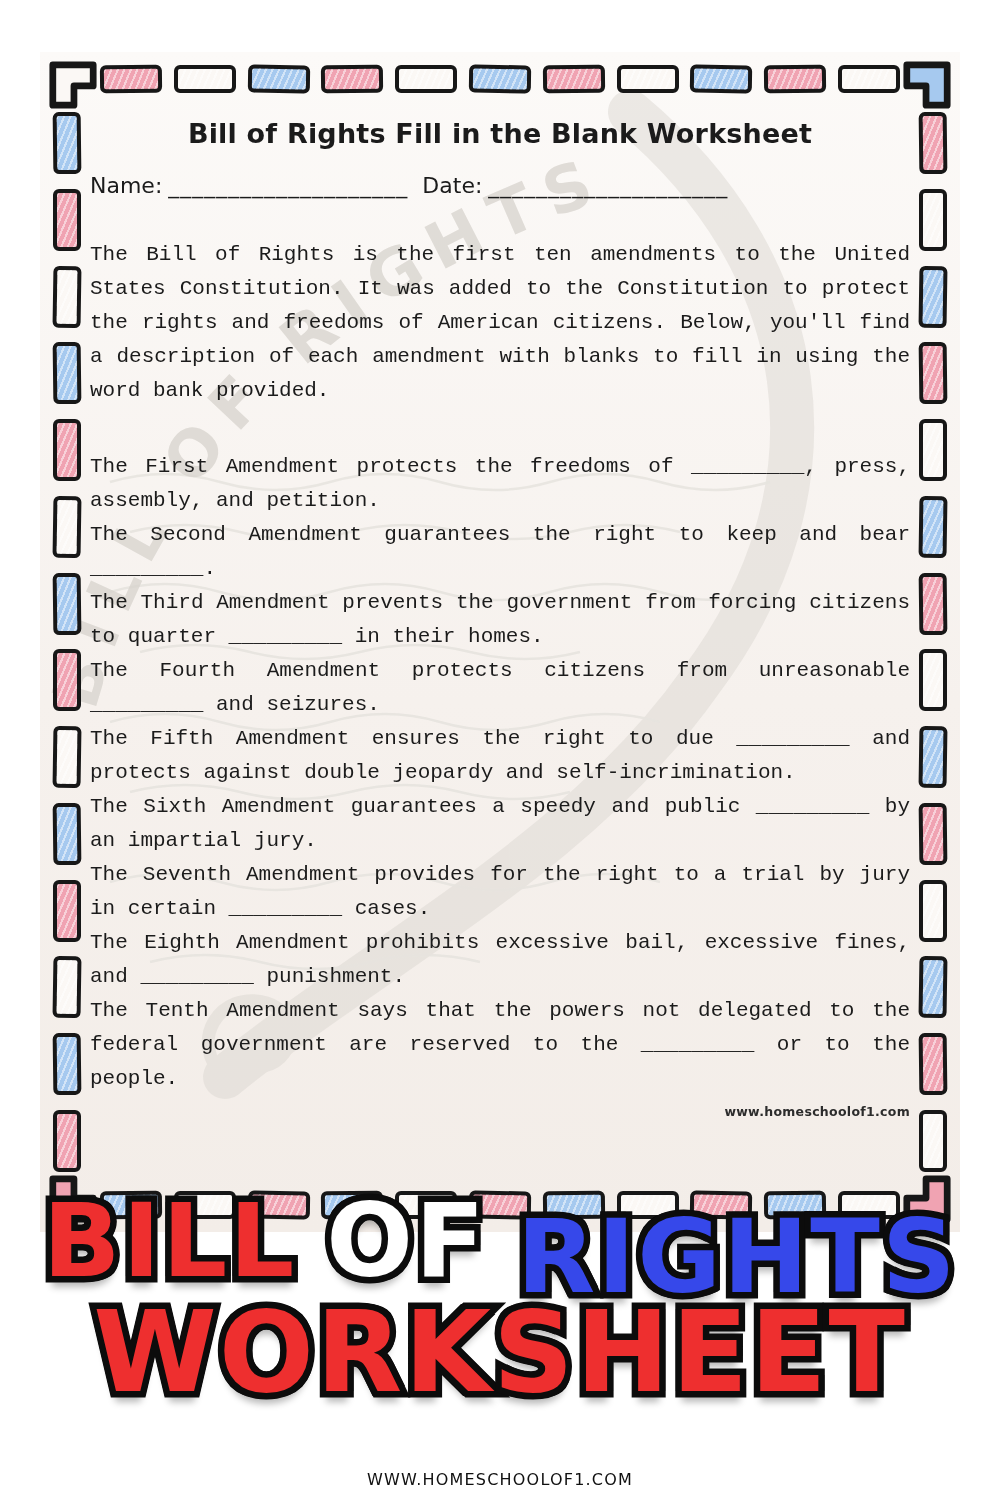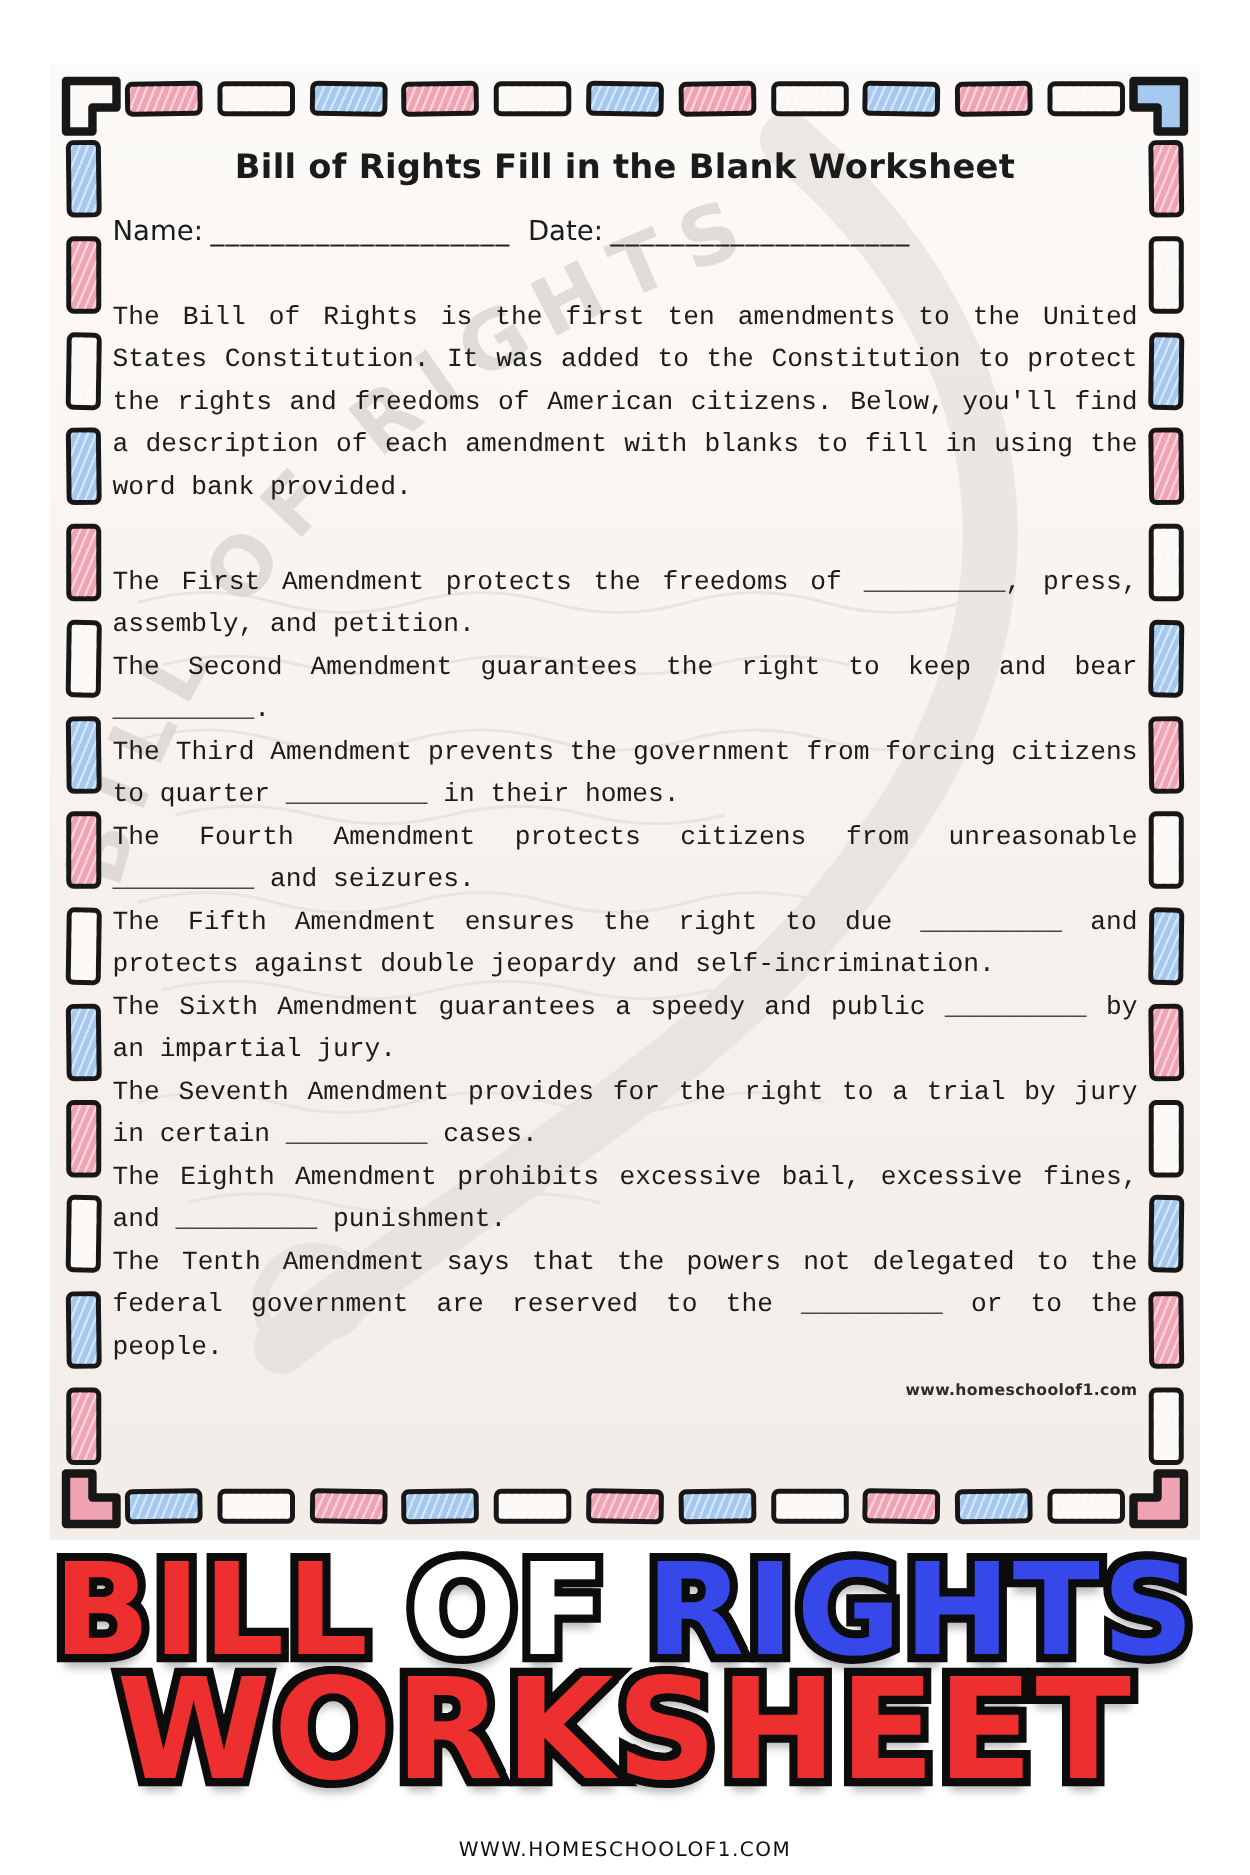--- a/index.html
+++ b/index.html
@@ -48,41 +48,41 @@
   .intro{margin-top:40px;}
   .amendments{margin-top:42px;}
   .wordbank{
     margin-top:18px;border:3px solid #262626;padding:14px 10px 20px;
     text-align:center;
   }
   .wb-label{font-size:22px;}
   .wb-words{font-size:21.5px;margin-top:42px;}
   .credit{margin-top:8px;text-align:right;font-size:12.5px;font-weight:bold;color:#2c2c2c;letter-spacing:.3px;}
   
-  .footer-title{position:absolute;left:0;right:0;top:1236px;text-align:center;z-index:3;}
+  .footer-title{position:absolute;left:0;right:0;top:1188px;text-align:center;z-index:3;}
   .bubble-row{display:flex;justify-content:center;gap:30px;}
   .bubble{
     position:relative;display:inline-block;z-index:0;
     font-weight:800;letter-spacing:2px;line-height:1.04;
     font-family:"DejaVu Sans",sans-serif;
   }
   .row1 .bubble{font-size:102px;}
   .row2{margin-top:-16px;}
   .row2 .bubble{font-size:112px;}
   .bubble::before{
     content:attr(data-text);position:absolute;left:0;top:0;z-index:-1;color:#000;
     -webkit-text-stroke:13px #0c0c0c;
     text-shadow:6px 0 #000,-6px 0 #000,0 6px #000,0 -6px #000,
                 5px 5px #000,-5px 5px #000,5px -5px #000,-5px -5px #000,
                 0 11px 7px rgba(0,0,0,.28);
     pointer-events:none;
   }
   .w-red{color:#ee2f2f;}
   .w-white{color:#ffffff;}
-  .w-blue{color:#3648ea;}
+  .w-blue{color:#3648ea;margin-top:16px;}
   .footer-url{
     position:absolute;left:0;right:0;top:1470px;text-align:center;z-index:3;
     font-size:16px;letter-spacing:1.2px;color:#101010;
   }
 </style>
 </head>
 <body>
 
 <div class="page">
 

